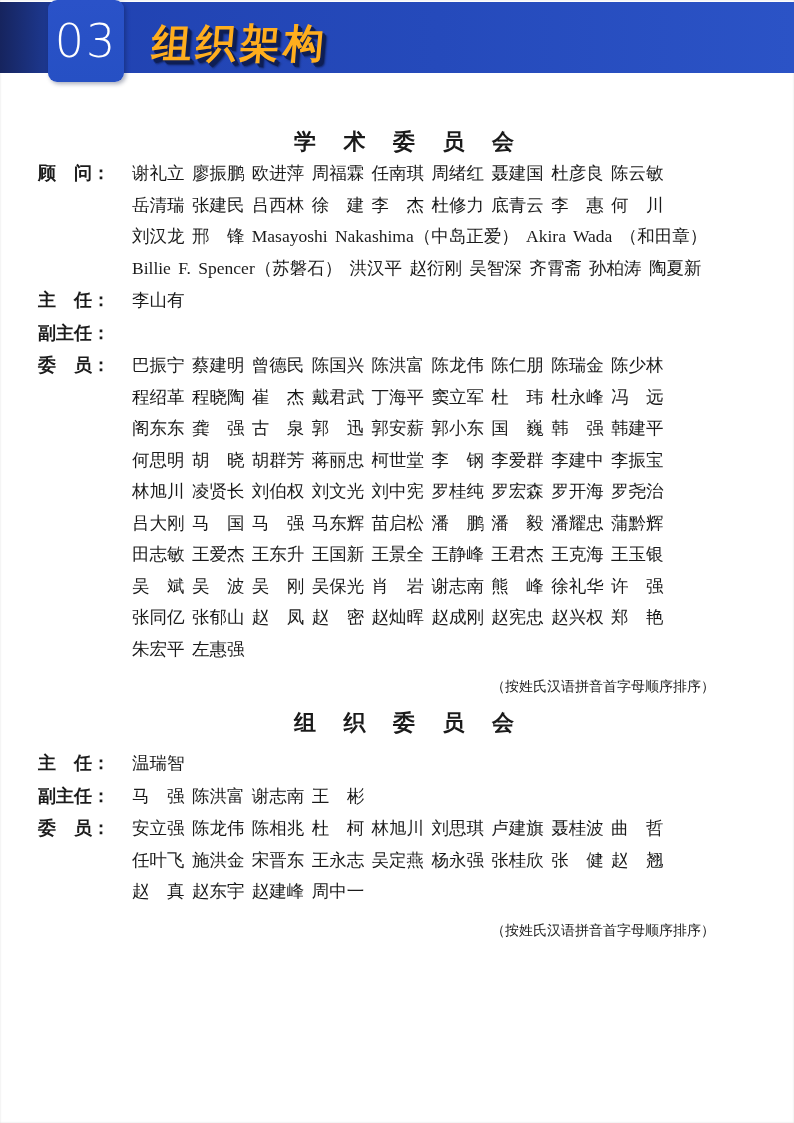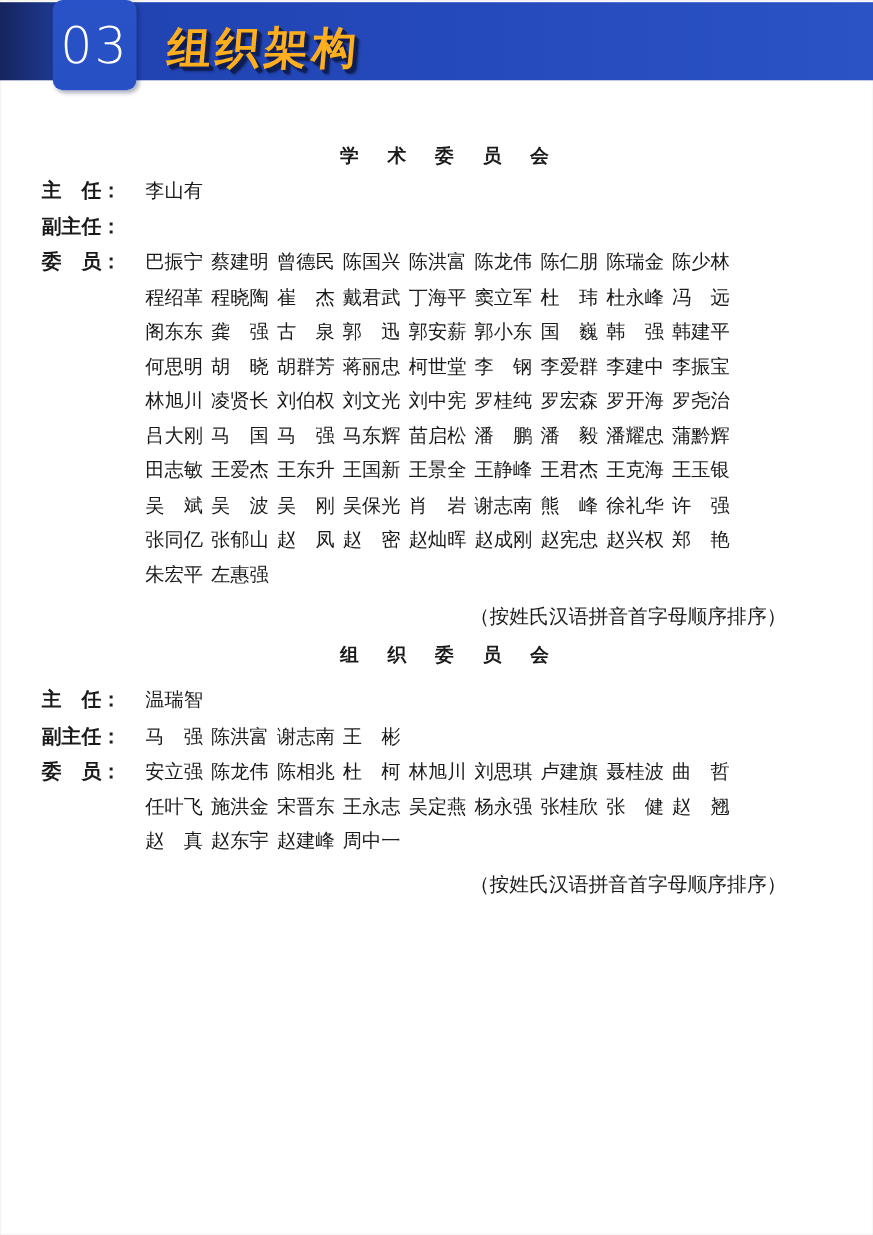--- a/index.html
+++ b/index.html
@@ -36,58 +36,67 @@
     transform:skewX(-5deg);
     text-shadow:2px 2px 0 #0f1f55, 3px 3px 0 #0f1f55, 4px 4px 0 #0f1f55, 5px 5px 2px rgba(8,16,45,.55);
   }
   
   .doc {
     position:absolute; top:73px; left:0; width:794px;
     padding:57px 24px 0 38px;
   }
   .sec-title {
     text-align:center;
-    font-size:17px; font-weight:bold;
+    font-size:22px; font-weight:bold;
     letter-spacing:11px; padding-left:11px;
     line-height:24px;
     margin-bottom:4px;
   }
   .sec-title.second { margin-top:13px; margin-bottom:13px; }
   .row { display:flex; margin-top:1px; }
   .label {
     width:94px; flex-shrink:0;
     font-weight:bold; font-size:18px; line-height:31.5px;
     white-space:nowrap;
   }
   .lines { flex:1; }
   .line {
     font-size:17.5px; line-height:31.5px;
     word-spacing:3px; white-space:nowrap;
   }
   .note {
     text-align:right; padding-right:55px;
-    font-size:18px; line-height:22px;
+    font-size:14px; line-height:22px;
     margin-top:11px;
   }
   .note.n1 { margin-top:11px; }
   .note.n2 { margin-top:12px; }
 </style>
 </head>
 <body>
 
 <div class="banner"></div>
 <div class="badge">
   <span class="badge-num">03</span>
 </div>
 <div class="banner-title">组织架构</div>
 
 <div class="doc">
 
   <div class="sec-title">学 术 委 员 会</div>
 
+  <div class="row">
+    <div class="label">顾　问：</div>
+    <div class="lines">
+      <div class="line">谢礼立 廖振鹏 欧进萍 周福霖 任南琪 周绪红 聂建国 杜彦良 陈云敏</div>
+      <div class="line">岳清瑞 张建民 吕西林 徐　建 李　杰 杜修力 底青云 李　惠 何　川</div>
+      <div class="line">刘汉龙 邢　锋 Masayoshi Nakashima（中岛正爱） Akira Wada （和田章）</div>
+      <div class="line">Billie F. Spencer（苏磐石） 洪汉平 赵衍刚 吴智深 齐霄斋 孙柏涛 陶夏新</div>
+    </div>
+  </div>
 
   <div class="row">
     <div class="label">主　任：</div>
     <div class="lines">
       <div class="line">李山有</div>
     </div>
   </div>
 
   <div class="row">
     <div class="label">副主任：</div>

